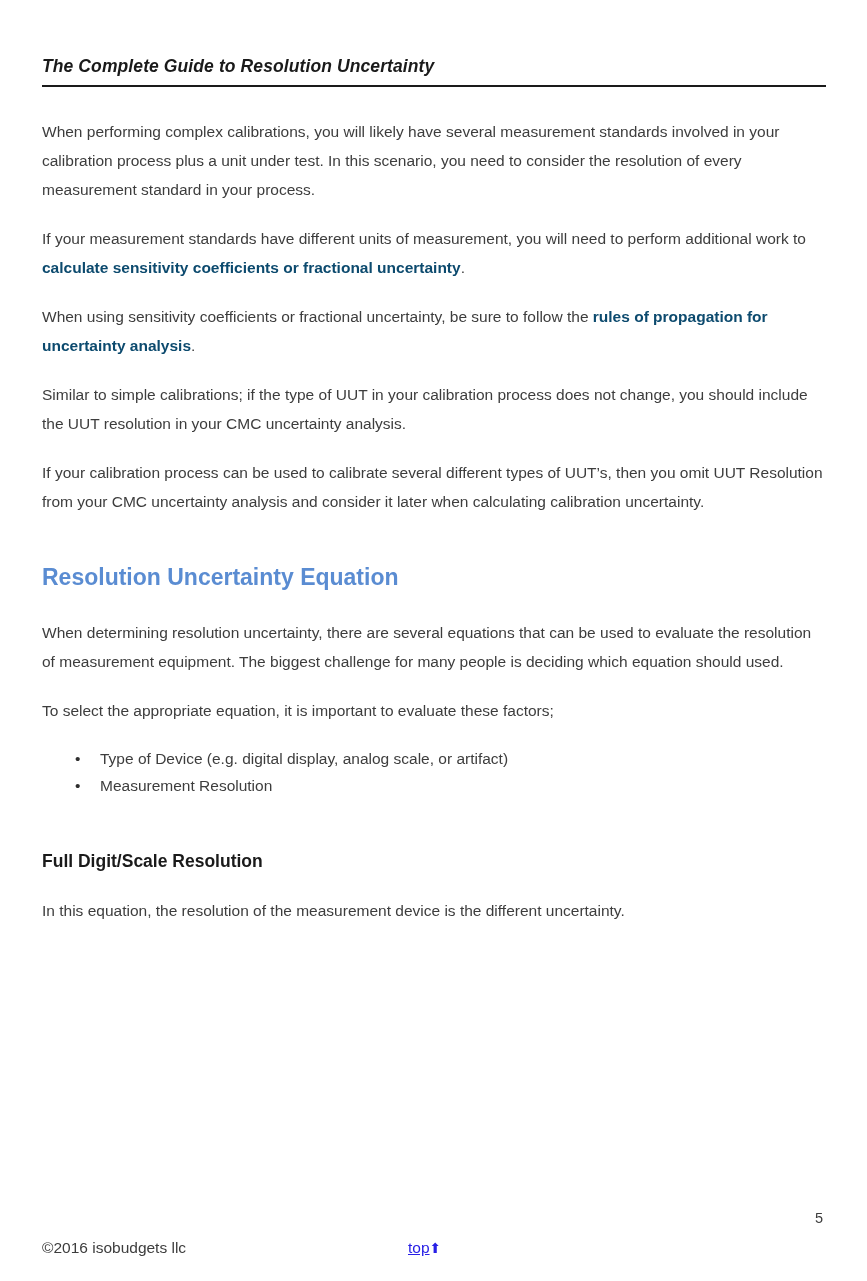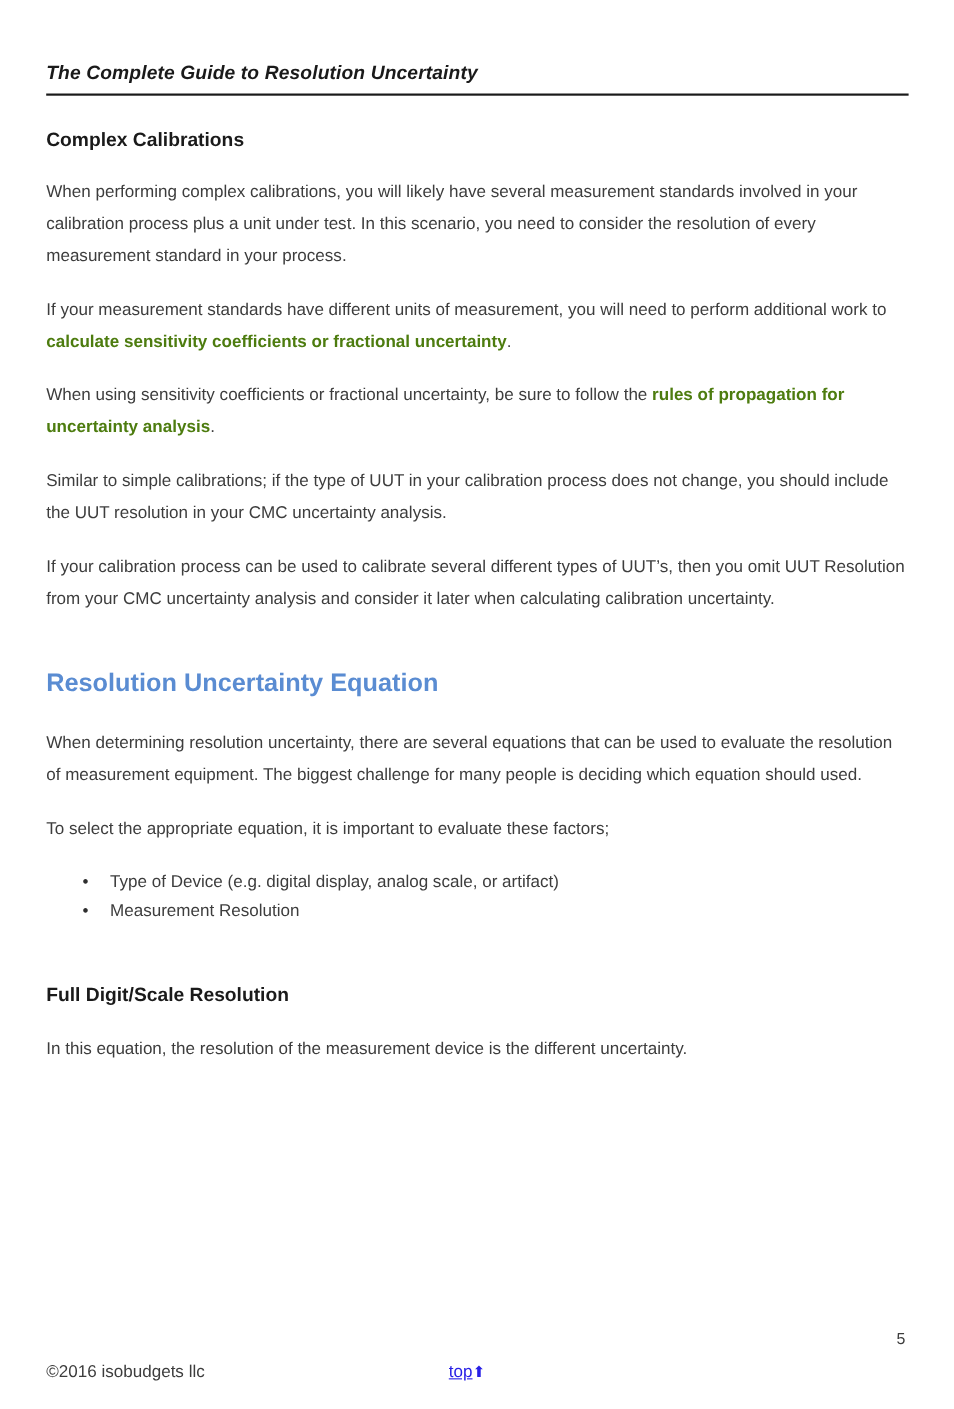--- a/index.html
+++ b/index.html
@@ -30,21 +30,21 @@
   }
   h2.section-heading.spaced{margin-top:52px;margin-bottom:24px;}
   h1.blue-heading{
     font-size:23px;font-weight:bold;color:var(--heading_blue);
     margin:48px 0 27px 0;
   }
   p.body-par{
     font-size:15.5px;line-height:29px;margin:10px 0 20px 0;
     max-width:784px;
   }
-  p.body-par b{font-weight:bold;color:#4d7c0f;}
+  p.body-par b{font-weight:bold;color:#0c4a6e;}
   ul.factors-list{
     list-style:none;margin:4px 0 20px 0;
   }
   ul.factors-list li{
     position:relative;padding-left:58px;
     font-size:15.5px;line-height:27px;
   }
   ul.factors-list li::before{
     content:"\2022";
     position:absolute;left:33px;top:0;
@@ -71,21 +71,20 @@
 <body>
 
 <div class="page">
 
   <header>
     <h1 class="doc-title">The Complete Guide to Resolution Uncertainty</h1>
   </header>
 
   <main>
 
-    <h2 class="section-heading">Complex Calibrations</h2>
 
     <p class="body-par"><span>When performing complex calibrations, you will likely have several measurement standards involved in your calibration process plus a unit under test. In this scenario, you need to consider the resolution of every measurement standard in your process.</span></p>
 
     <p class="body-par"><span>If your measurement standards have different units of measurement, you will need to perform additional work to </span><b>calculate sensitivity coefficients or fractional uncertainty</b><span>.</span></p>
 
     <p class="body-par"><span>When using sensitivity coefficients or fractional uncertainty, be sure to follow the </span><b>rules of propagation for uncertainty analysis</b><span>.</span></p>
 
     <p class="body-par"><span>Similar to simple calibrations; if the type of UUT in your calibration process does not change, you should include the UUT resolution in your CMC uncertainty analysis.</span></p>
 
     <p class="body-par"><span>If your calibration process can be used to calibrate several different types of UUT’s, then you omit UUT Resolution from your CMC uncertainty analysis and consider it later when calculating calibration uncertainty.</span></p>

